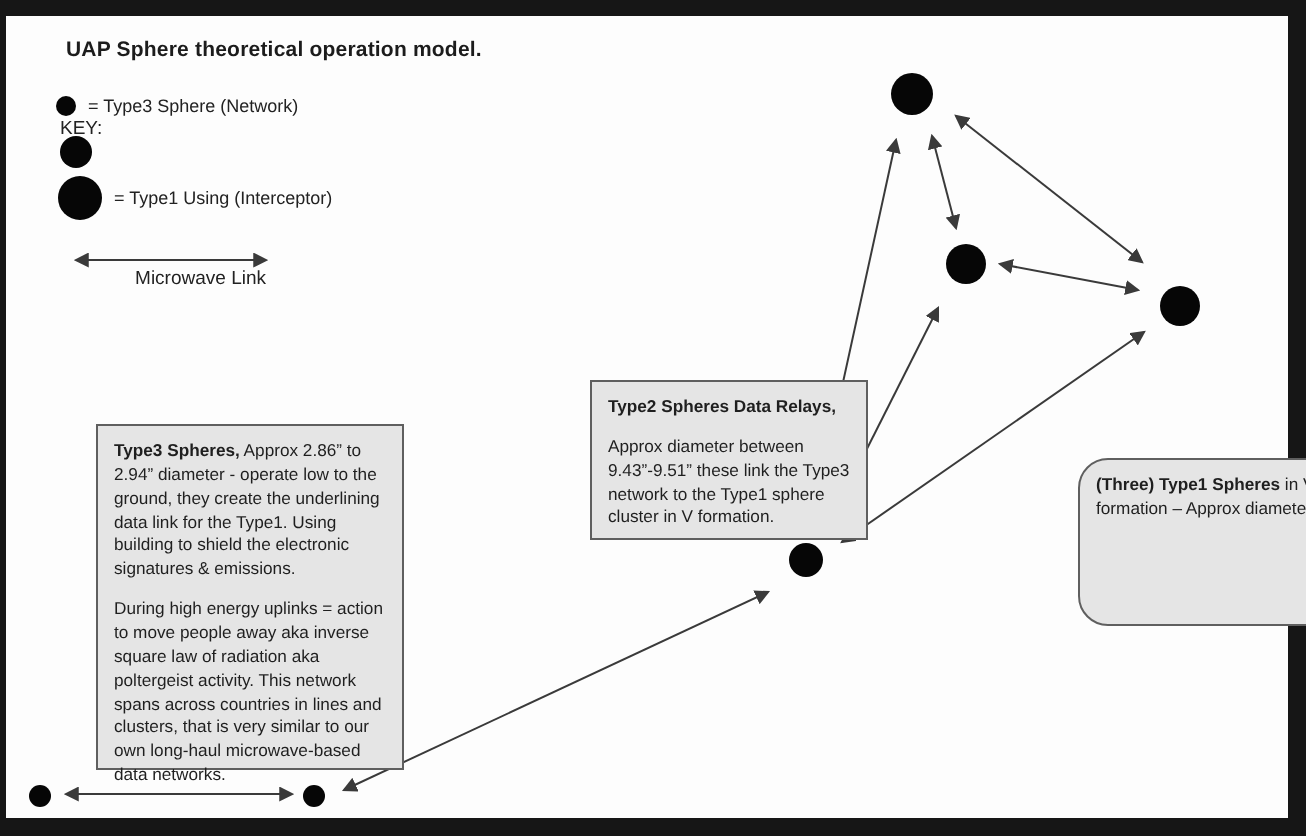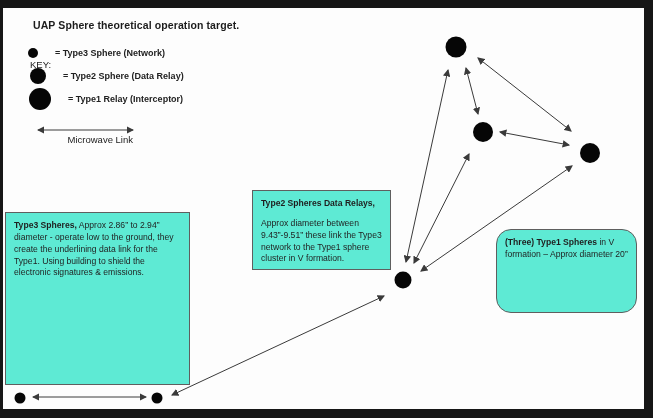--- a/index.html
+++ b/index.html
@@ -13,42 +13,42 @@
     position:absolute;left:3px;top:8px;width:641px;height:401px;
     background:#fdfdfd;
   }
   .layer{position:absolute;left:0;top:0;width:653px;height:418px;}
   .abs{position:absolute;}
   .title{
     left:33px;top:19px;font-size:10.5px;font-weight:bold;color:#1c1c1c;
     letter-spacing:.1px;
   }
   .key-label{left:30px;top:31px;font-size:9.5px;color:#222;margin-top:28px;}
-  .key-row{display:flex;align-items:center;gap:17px;font-weight:bold;}
+  .key-row{display:flex;align-items:center;gap:6px;}
   .key-row .txt{font-size:9px;color:#222;white-space:nowrap;}
   .dot{background:#060606;border-radius:50%;flex:0 0 auto;}
   .dot-small{width:10px;height:10px;}
   .dot-medium{width:16px;height:16px;}
   .dot-large{width:22px;height:22px;}
   .kr1{left:28px;top:46px;height:14px;}
   .kr2{left:30px;top:66px;height:20px;}
   .kr3{left:29px;top:86px;height:26px;}
   .mw-label{
     left:38px;top:134px;width:95px;text-align:right;
     font-size:9.5px;color:#222;
   }
   .note{
-    border:1.5px solid #5f5f5f;background:#5eead4;
+    border:1.5px solid #5f5f5f;background:#e5e5e5;
     padding:7px 8px;box-sizing:border-box;
-    font-size:8.6px;line-height:1.38;color:#1f1f1f;
+    font-size:8.6px;line-height:1.38;color:#1f1f1f;margin-left:43px;
   }
   .note p{margin:0;}
   .note p + p{margin-top:8px;}
   .note b{font-weight:bold;}
-  .box-type3{left:5px;top:212px;width:185px;height:173px;}
+  .box-type3{left:5px;top:212px;width:154px;height:173px;}
   .box-type2{left:252px;top:190px;width:139px;height:80px;}
   .box-type1{left:496px;top:229px;width:141px;height:84px;border-radius:15px;}
   svg.diagram{position:absolute;left:0;top:0;}
   svg .link{stroke:#3a3a3a;stroke-width:1;}
   svg .node{fill:#060606;}
 </style>
 </head>
 <body>
 
 <div class="canvas"></div>
@@ -71,40 +71,40 @@
       <line x1="500" y1="132" x2="569" y2="145" class="link" marker-start="url(#ah)" marker-end="url(#ah)"></line>
       <line x1="38" y1="130" x2="133" y2="130" class="link" marker-start="url(#ah)" marker-end="url(#ah)"></line>
       <circle cx="456" cy="47" r="10.5" class="node"></circle>
       <circle cx="483" cy="132" r="10" class="node"></circle>
       <circle cx="590" cy="153" r="10" class="node"></circle>
       <circle cx="403" cy="280" r="8.5" class="node"></circle>
       <circle cx="20" cy="398" r="5.5" class="node"></circle>
       <circle cx="157" cy="398" r="5.5" class="node"></circle>
     </svg>
 
-  <div class="abs title">UAP Sphere theoretical operation target.</div>
+  <div class="abs title">UAP Sphere theoretical operation model.</div>
   <div class="abs key-label">KEY:</div>
 
   <div class="abs key-row kr1">
     <span class="dot dot-small"></span>
     <span class="txt">= Type3 Sphere (Network)</span>
   </div>
   <div class="abs key-row kr2">
     <span class="dot dot-medium"></span>
-    <span class="txt">= Type2 Sphere (Data Relay)</span>
   </div>
   <div class="abs key-row kr3">
     <span class="dot dot-large"></span>
-    <span class="txt">= Type1 Relay (Interceptor)</span>
+    <span class="txt">= Type1 Using (Interceptor)</span>
   </div>
 
   <div class="abs mw-label">Microwave Link</div>
 
   <div class="abs note box-type3">
     <p><b>Type3 Spheres,</b><span> Approx 2.86” to 2.94” diameter - operate low to the ground, they create the underlining data link for the Type1. Using building to shield the electronic signatures &amp; emissions.</span></p>
+    <p>During high energy uplinks = action to move people away aka inverse square law of radiation aka poltergeist activity. This network spans across countries in lines and clusters, that is very similar to our own long-haul microwave-based data networks.</p>
   </div>
 
   <div class="abs note box-type2">
     <p><b>Type2 Spheres Data Relays,</b></p>
     <p>Approx diameter between 9.43”-9.51” these link the Type3 network to the Type1 sphere cluster in V formation.</p>
   </div>
 
   <div class="abs note box-type1">
     <p><b>(Three) Type1 Spheres</b><span> in V formation – Approx diameter 20”</span></p>
   </div>

